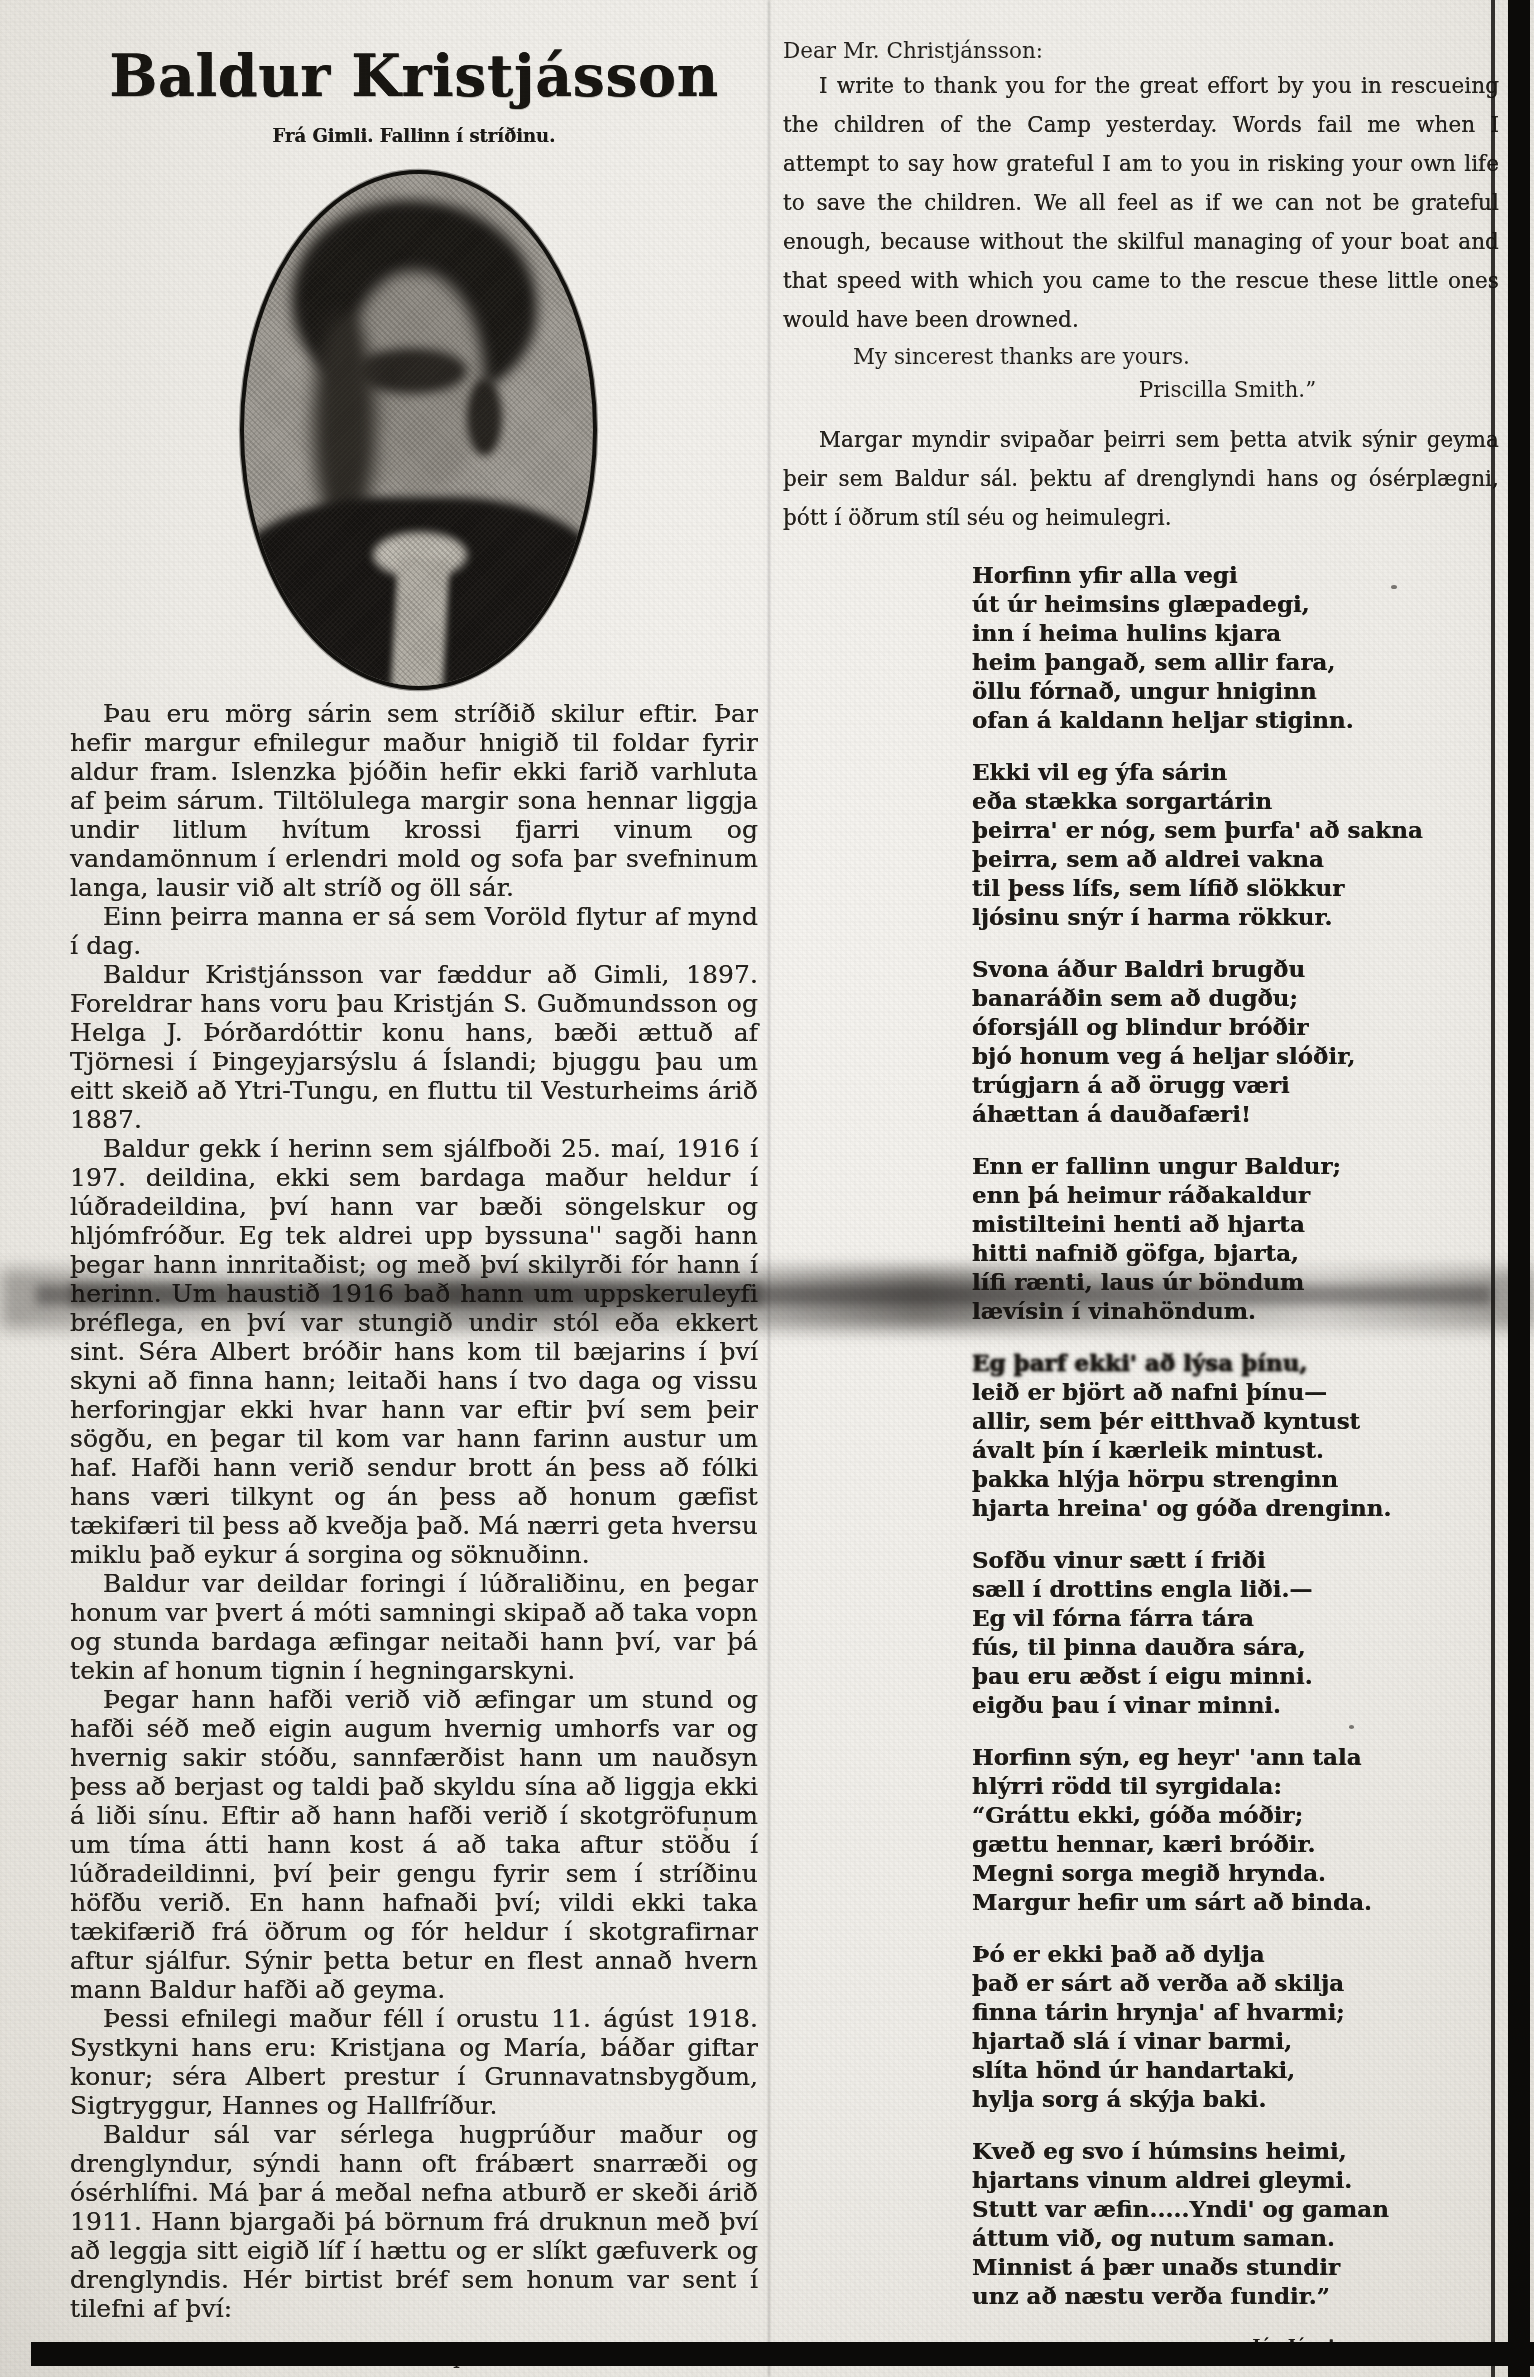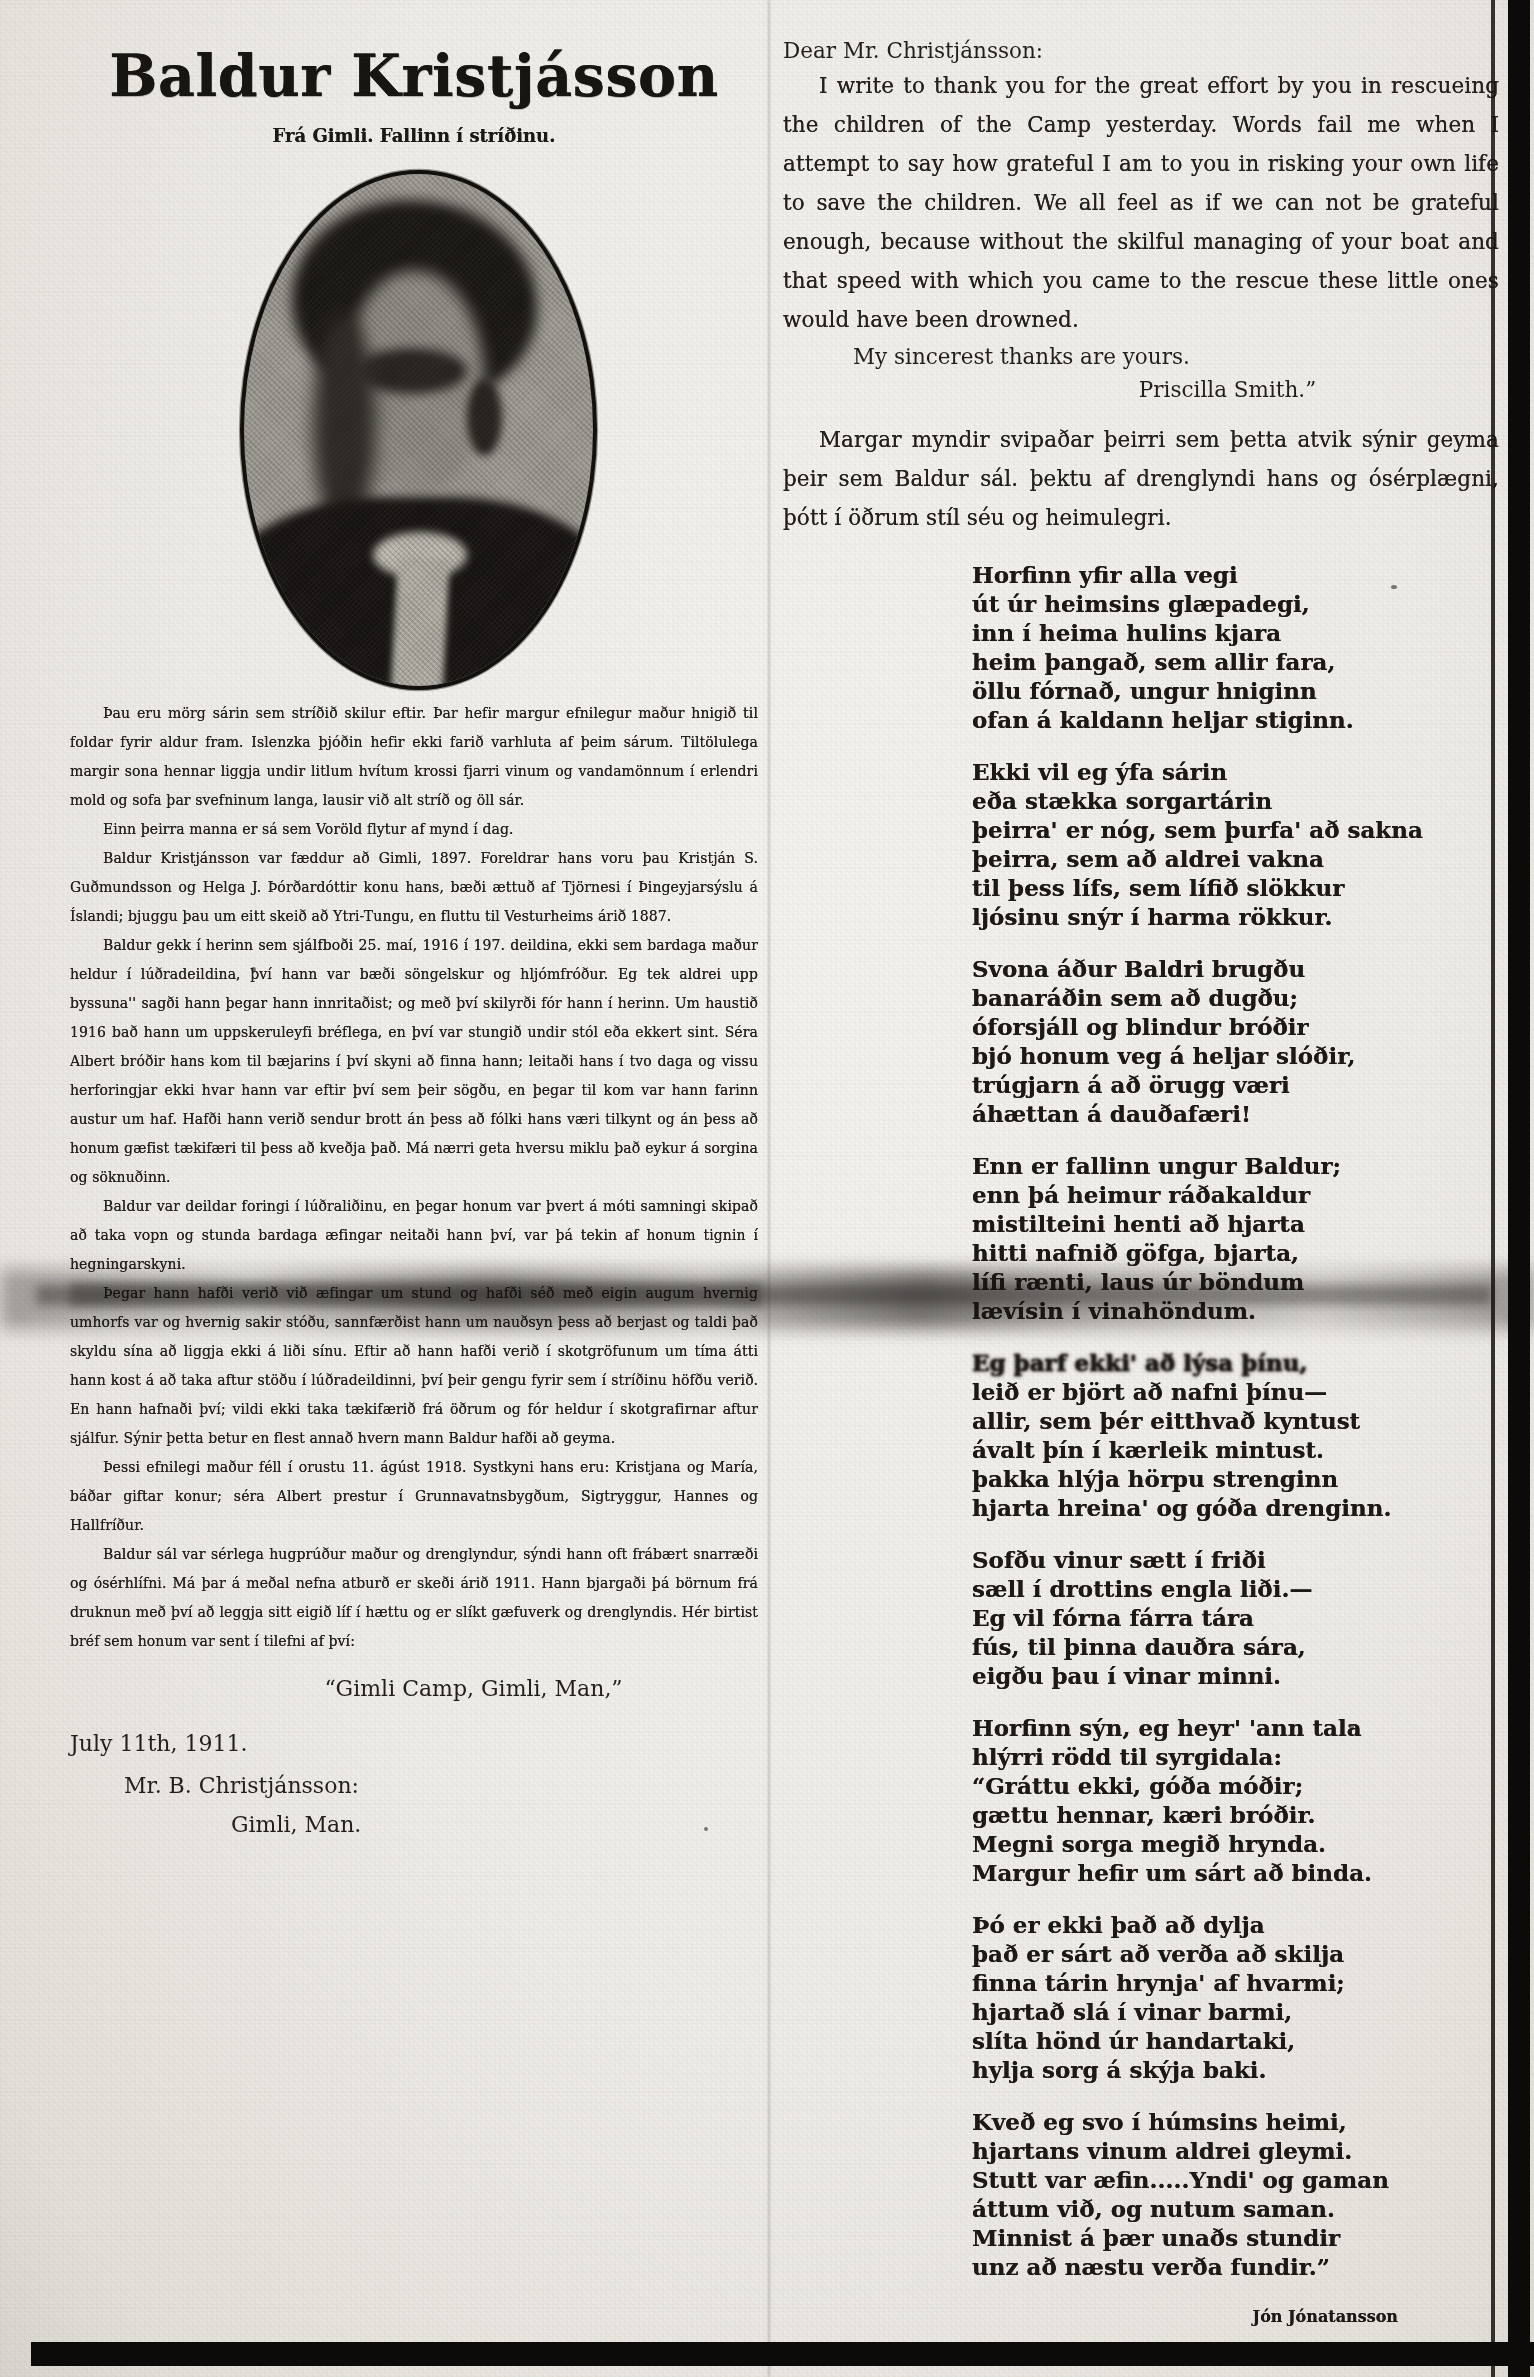--- a/index.html
+++ b/index.html
@@ -64,21 +64,21 @@
   .photo .ph-hair{position:absolute;left:14%;top:5%;width:70%;height:40%;background:#171512;border-radius:48% 52% 46% 50%;filter:blur(6.6px);}
   .photo .ph-face{position:absolute;left:29%;top:19%;width:40%;height:44%;background:#95918a;border-radius:50% 50% 46% 54%;filter:blur(7.2px);z-index:1;}
   .photo .ph-eyes{position:absolute;left:32%;top:34%;width:32%;height:9%;background:#26231f;border-radius:50%;filter:blur(5.4px);z-index:2;}
   .photo .ph-sideshadow{position:absolute;left:20%;top:27%;width:18%;height:44%;background:#2c2924;border-radius:50%;filter:blur(9px);z-index:2;}
   .photo .ph-ear{position:absolute;left:64%;top:40%;width:10%;height:15%;background:#24211d;border-radius:50%;filter:blur(4.2px);z-index:2;}
   .photo .ph-suit{position:absolute;left:-8%;top:63%;width:116%;height:48%;background:#141210;border-radius:42% 42% 0 0;filter:blur(4.8px);z-index:2;}
   .photo .ph-collar{position:absolute;left:37%;top:70%;width:27%;height:9%;background:#c3bfb6;border-radius:50%;filter:blur(4.2px);z-index:2;}
   .photo .ph-tie{position:absolute;left:43%;top:75%;width:15%;height:28%;background:#b7b3aa;transform:rotate(3deg);filter:blur(3px);z-index:2;}
 
   .para{
-    font-size:14px;line-height:29px;margin:0;text-align:justify;text-indent:33px;
+    font-size:25px;line-height:29px;margin:0;text-align:justify;text-indent:33px;
     letter-spacing:0.1px;color:#24211c;
     text-shadow:0 0 0.4px rgba(25,22,18,.85);
   }
   .letter-par{
     font-size:21.5px;line-height:39px;margin:0;text-align:justify;text-indent:36px;
     letter-spacing:0.1px;color:#24211c;text-shadow:0 0 0.4px rgba(25,22,18,.85);
   }
   .salutation{font-size:21.5px;line-height:31px;text-indent:0;text-align:left;}
   .closing{font-size:21.5px;line-height:31px;text-indent:70px;text-align:left;margin-top:2.4px;}
   .letter-signature{font-size:21.5px;line-height:31px;text-align:center;padding-left:173px;margin-top:2px;}
@@ -189,20 +189,21 @@
         <div class="pline">allir, sem þér eitthvað kyntust</div>
         <div class="pline">ávalt þín í kærleik mintust.</div>
         <div class="pline">þakka hlýja hörpu strenginn</div>
         <div class="pline">hjarta hreina' og góða drenginn.</div>
       </div>
       <div class="stanza">
         <div class="pline">Sofðu vinur sætt í friði</div>
         <div class="pline">sæll í drottins engla liði.—</div>
         <div class="pline">Eg vil fórna fárra tára</div>
         <div class="pline">fús, til þinna dauðra sára,</div>
+        <div class="pline">þau eru æðst í eigu minni.</div>
         <div class="pline">eigðu þau í vinar minni.</div>
       </div>
       <div class="stanza">
         <div class="pline">Horfinn sýn, eg heyr' 'ann tala</div>
         <div class="pline">hlýrri rödd til syrgidala:</div>
         <div class="pline">“Gráttu ekki, góða móðir;</div>
         <div class="pline">gættu hennar, kæri bróðir.</div>
         <div class="pline">Megni sorga megið hrynda.</div>
         <div class="pline">Margur hefir um sárt að binda.</div>
       </div>

